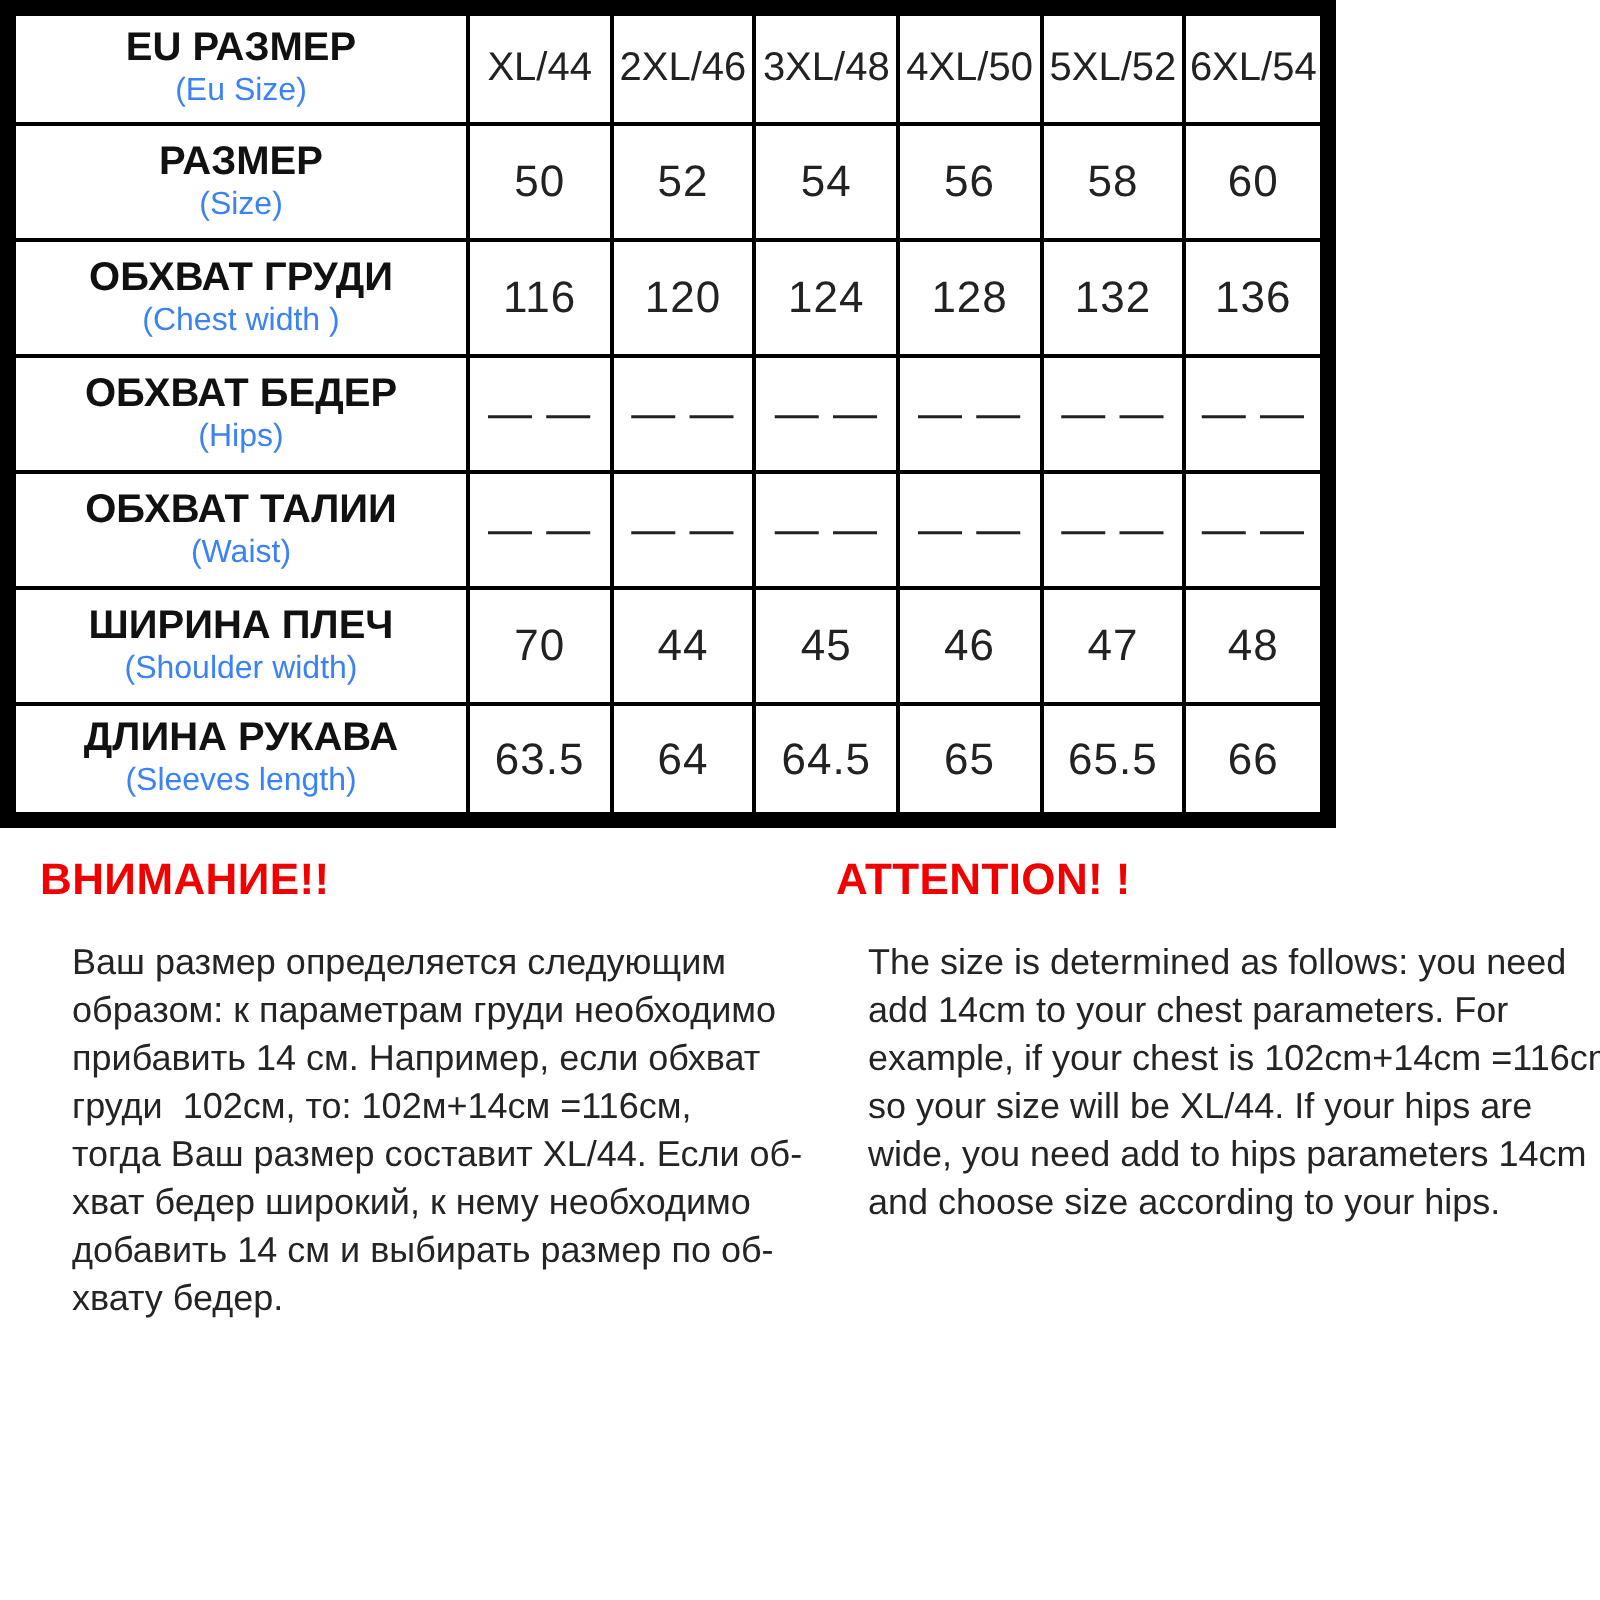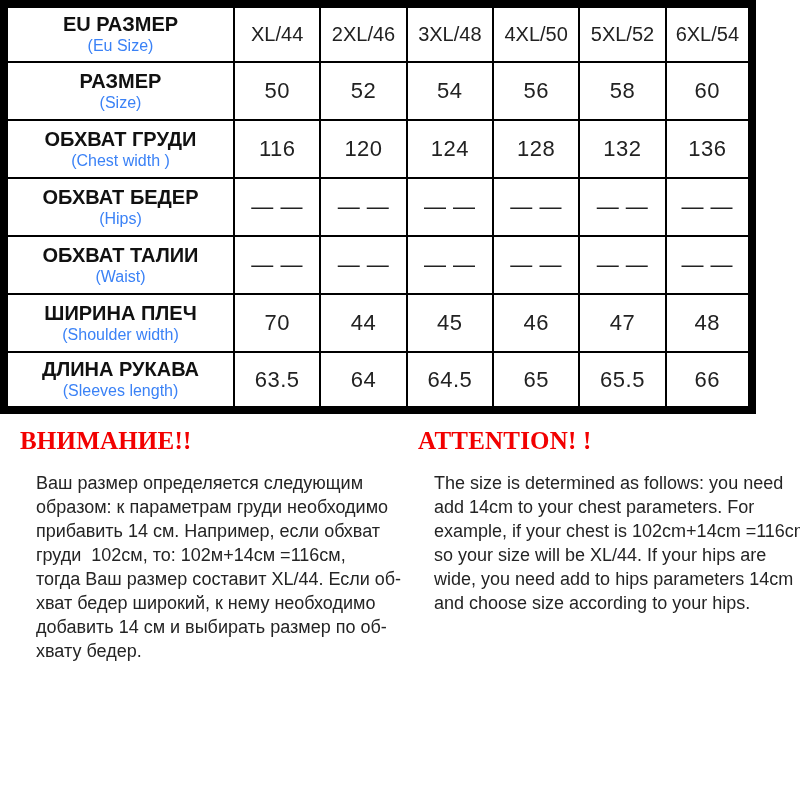--- a/index.html
+++ b/index.html
@@ -15,21 +15,21 @@
     font-family: "Liberation Sans", sans-serif;
     color: var(--text-dark);
     overflow: hidden;
   }
   .page { width: 800px; height: 800px; background: #fff; }
 
   
   table.size-table {
     border-collapse: collapse;
     table-layout: fixed;
-    width: 756px;
+    width: 668px;
     border: 8px solid var(--border-black);
     padding-left: 16px;
   }
   table.size-table col.c-label { width: 230px; }
   table.size-table th,
   table.size-table td {
     border: 2px solid var(--border-black);
     padding: 0;
     text-align: center;
     vertical-align: middle;
@@ -58,24 +58,24 @@
   
   .notes {
     display: flex;
     padding: 9px 0 0 20px;
   }
   .note { flex: 0 0 auto; }
   .note-ru { width: 398px; }
   .note-en { width: 380px; }
   .note-title {
     margin: 4px 0 5px 0;
-    font-size: 25px;
+    font-size: 22px;
     font-weight: bold;
     color: var(--attention-red);
-    font-family: Liberation Serif, serif;
+    font-family: Liberation Sans, sans-serif;
     letter-spacing: 0.2px;
   }
   .note-body {
     margin: 16px;
     font-size: 18px;
     line-height: 24px;
     color: #242424;
     white-space: pre;
     font-family: "Liberation Sans", sans-serif;
   }

